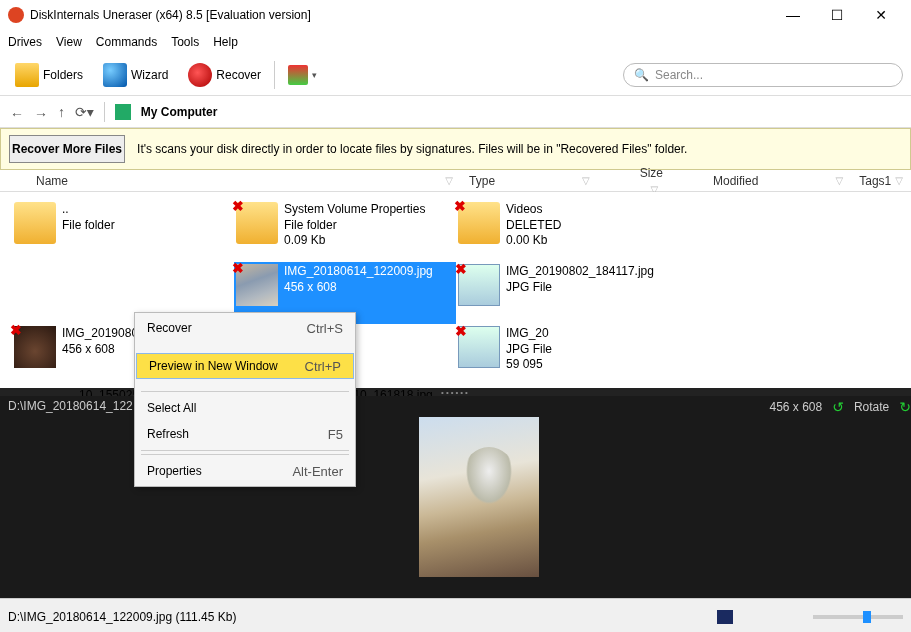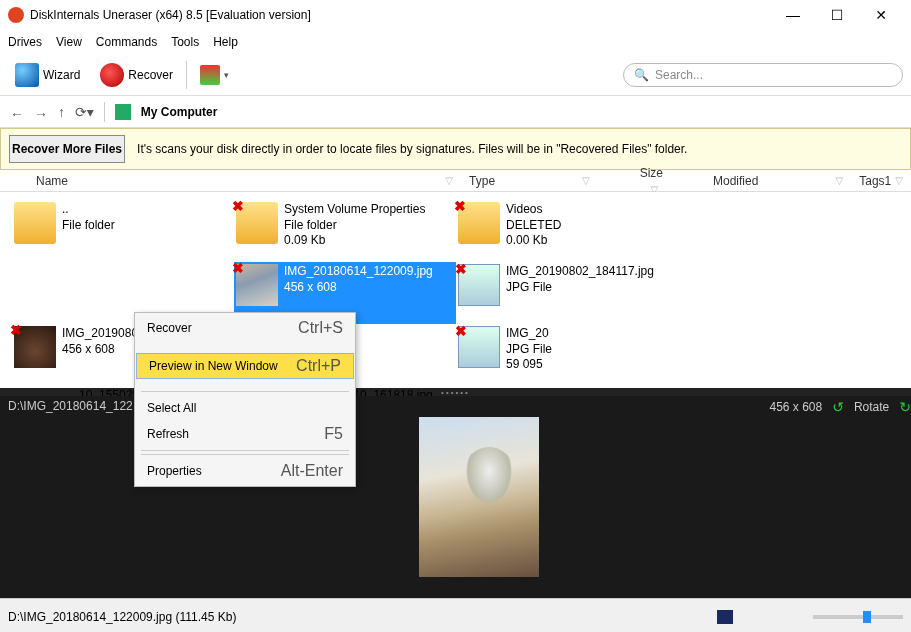--- a/index.html
+++ b/index.html
@@ -44,21 +44,21 @@
 .photo-thumb { background: linear-gradient(160deg,#c8b8a0,#8a9bb0 40%,#b0b8c0 70%,#d8d0c0); }
 .photo-thumb2 { background: radial-gradient(circle at 50% 60%, #6a4530, #2a1810); }
 .item .info { display: flex; flex-direction: column; font-size: 11px; line-height: 1.3; }
 .item.selected { background: #1e90ff; color: #fff; }
 .item.selected .info { color: #fff; }
 
 .ctxmenu { position: absolute; left: 134px; top: 312px; width: 222px; background: #f5f5f5; border: 1px solid #bbb; box-shadow: 2px 2px 6px rgba(0,0,0,.25); z-index: 50; padding: 2px 0; }
 .ctxmenu .mi { height: 26px; display: flex; align-items: center; padding: 0 12px; font-size: 12px; justify-content: space-between; }
 .ctxmenu .mi.hl { background: #fde047; border:1px solid #8cb8e8; margin:12px 1px; }
 .ctxmenu .sep { height:1px; background:#ccc; margin:3px 6px; }
-.ctxmenu .mi .shortcut { color:#555; font-size:16px; }
+.ctxmenu .mi .shortcut { color:#555; font-size:13px; }
 
 .splitter { height: 8px; background: #222; display:flex; justify-content:center; align-items:center; color:#888; font-size:8px; letter-spacing:2px; }
 
 .preview { height: 202px; background: #1a1a1a; color: #ccc; position: relative; display:flex; flex-direction:row;gap:13px; }
 .preview .pvbar { height: 20px; display: flex; align-items: center; padding: 0 8px; font-size: 11px; }
 .preview .pvbar .pvtitle { flex:1; }
 .preview .pvbar .pvctl { margin-left:8px; cursor:default; }
 .preview .pvbody { flex:1; display:flex; justify-content:center; align-items:center; }
 .preview .pvimg { width: 120px; height: 160px; background: linear-gradient(170deg,#cde 0%,#e8e4d8 35%,#cab896 55%,#a8906a 70%,#685040 100%); position:relative; }
 .preview .pvimg::after { content:""; position:absolute; left:45px; top:30px; width:50px; height:60px; background: radial-gradient(ellipse at 50% 40%, #eee, #bba 60%, transparent 65%); border-radius: 30px 30px 10px 10px; }
@@ -85,20 +85,24 @@
 <div class="menubar">
   <span>Drives</span>
   <span>View</span>
   <span>Commands</span>
   <span>Tools</span>
   <span>Help</span>
 </div>
 
 <div class="toolbar">
   <div class="tb-btn">
+    <span class="tb-ico ico-folders"></span>
+    <span>Folders</span>
+  </div>
+  <div class="tb-btn">
     <span class="tb-ico ico-wizard"></span>
     <span>Wizard</span>
   </div>
   <div class="tb-btn">
     <span class="tb-ico ico-recover"></span>
     <span>Recover</span>
   </div>
   <div style="width:1px;height:28px;background:#ccc;"></div>
   <div class="tb-btn">
     <span class="tb-ico ico-grid"></span>

